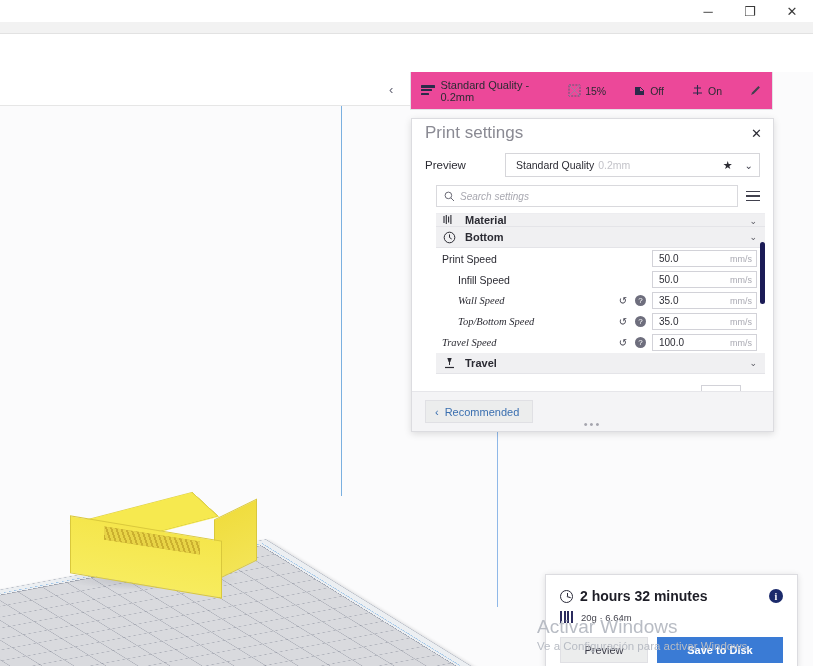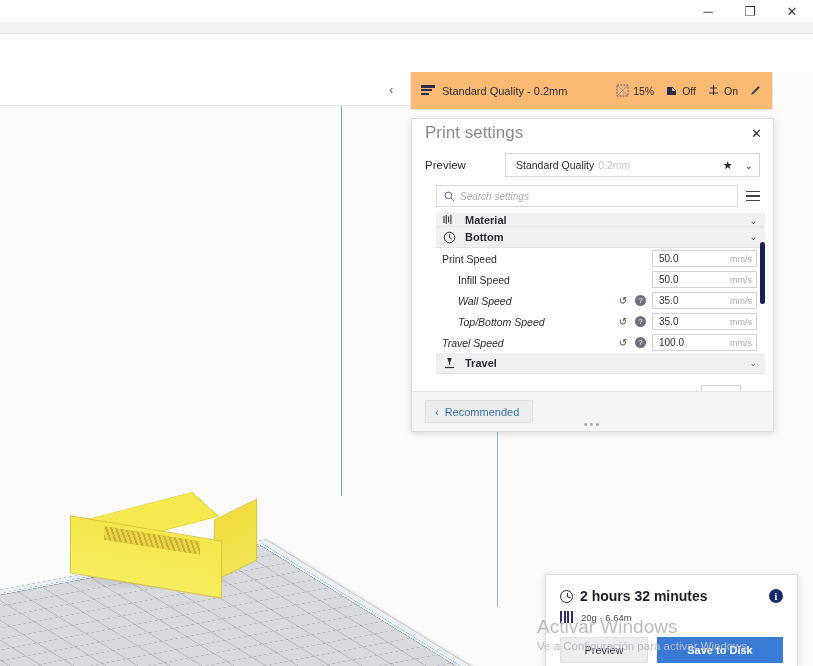--- a/index.html
+++ b/index.html
@@ -135,22 +135,22 @@
     transform: skewY(9deg); opacity: .95;
   }
   .m-shadow {
     position: absolute; left: -6px; top: 78px; width: 176px; height: 22px;
     background: radial-gradient(ellipse at center, rgba(100,105,120,.30) 0%, rgba(100,105,120,0) 70%);
   }
 
   
   .setupbar {
     position: absolute; top: 72px; left: 410px; width: 363px; height: 38px;
-    background: #fdba74; border: 1px solid #e2e2e6; border-top: none;
-    display: flex; align-items: center; padding: 0 10px; gap: 0;
+    background: #ec4899; border: 1px solid #e2e2e6; border-top: none;
+    display: flex; align-items: center; padding: 0 10px; gap: 16px;
   }
   .setup-profile { display: flex; align-items: center; gap: 7px; flex: 1; }
   .setup-profile .label { font-size: 11px; color: #2b2b33; }
   .setup-item { display: flex; align-items: center; gap: 4px; margin-right: 11px; }
   .setup-item .val { font-size: 10.5px; color: #2b2b33; }
   .pencil { color: #41414e; font-size: 11px; }
 
   
   .icon-quality { width: 14px; height: 12px; position: relative; }
   .icon-quality i {
@@ -213,21 +213,21 @@
   .sec-head.clipped { height: 13px; align-items: flex-end; }
   .sec-head .sname { font-size: 11px; font-weight: bold; color: #2b2b33; flex: 1; }
   .sec-head .schev { font-size: 9px; color: #5a5a63; }
   .sec-ico { width: 14px; height: 14px; color: #2b2b33; display: flex; align-items: center; justify-content: center; font-size: 11px; }
 
   .srow {
     height: 21px; display: flex; align-items: center; padding: 0 8px 0 6px; gap: 6px;
   }
   .srow .sn { font-size: 10.5px; color: #2b2b33; flex: 1; }
   .srow.indent1 .sn { padding-left: 16px; }
-  .srow.italic .sn { font-style: italic; }
+  .srow.italic .sn { font-style: italic; font-family: Liberation Serif, serif; }
   .revert, .infoi {
     width: 12px; font-size: 10px; color: #41414e; text-align: center; line-height: 1;
   }
   .infoi {
     width: 11px; height: 11px; border-radius: 50%; background: #6e6e7d; color: #fff;
     font-size: 8px; display: flex; align-items: center; justify-content: center;
   }
   .sfield {
     width: 105px; height: 17px; border: 1px solid #d2d2d8; background: #fff;
     display: flex; align-items: center; padding: 0 4px 0 6px;

